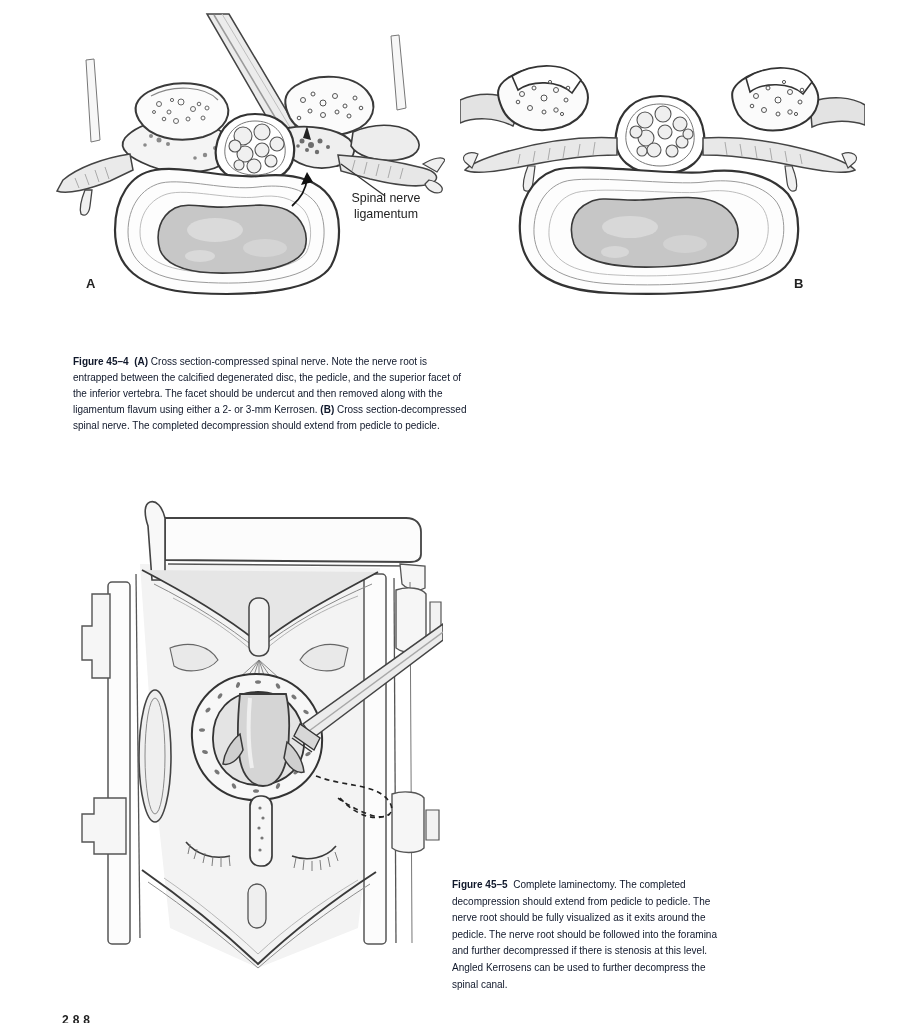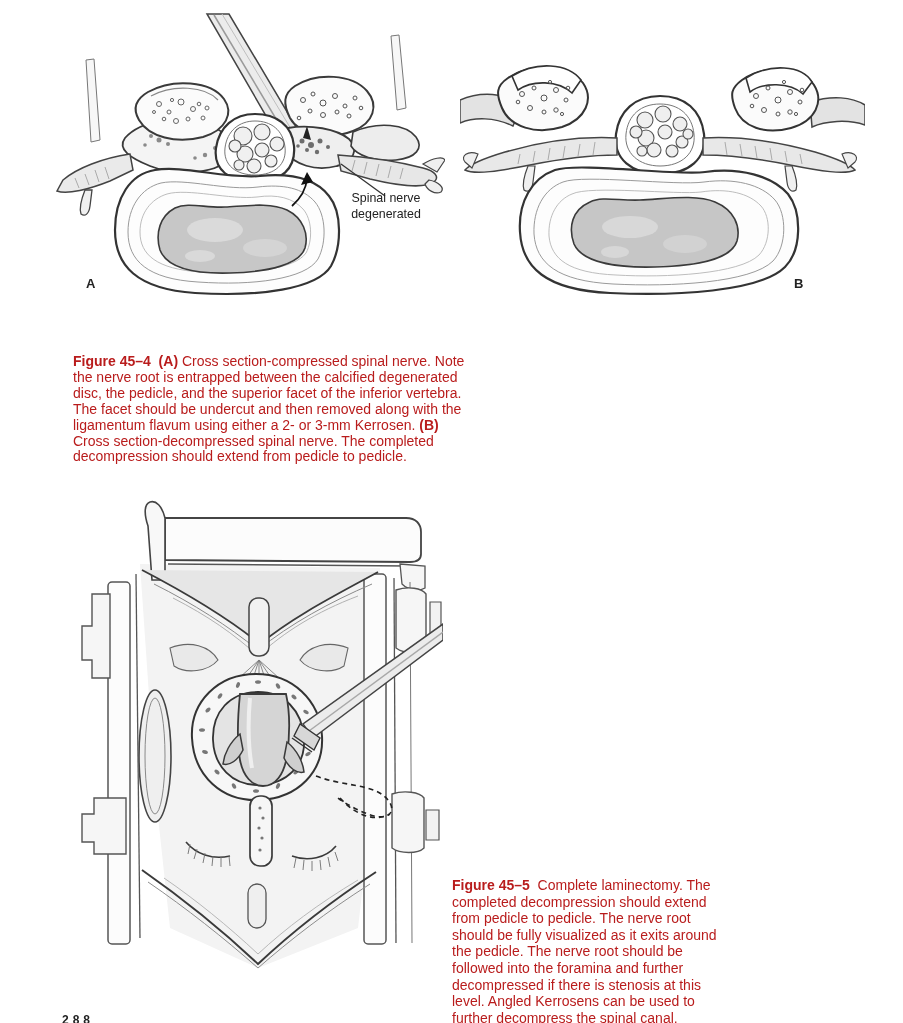--- a/index.html
+++ b/index.html
@@ -6,23 +6,23 @@
   .page{
     position:relative;
     width:903px;height:1023px;
     background:#ffffff;
     font-family:"Liberation Sans", sans-serif;
     color:#1b1b1b;
     overflow:hidden;
   }
   .abs{position:absolute;}
   .caption{
-    font-size:14px;
+    font-size:10px;
     line-height:15.9px;
-    color:#b91c1c;
+    color:#0f172a;
     text-align:left;
     margin-top:47px;
   }
   .caption b{font-weight:bold;}
   .panel-letter{
     font-size:13px;
     font-weight:bold;
     color:#222;
   }
   .annotation{
@@ -173,21 +173,21 @@
     <g>
       <path d="M 237,198 C 246,190 251,181 252,171" fill="none" stroke="#111" stroke-width="1.8"></path>
       <polygon points="252,164 246,177 258,174" fill="#111"></polygon>
     </g>
 
     <line x1="330" y1="188" x2="286" y2="156" stroke="#333" stroke-width="1.2"></line>
   </svg>
 
   <div class="abs annotation" style="left:347px;top:190px;width:78px;">
     <div>Spinal nerve</div>
-    <div>degenerated</div>
+    <div>ligamentum</div>
   </div>
 
   <div class="abs panel-letter" style="left:86px;top:276px;">A</div>
 
   <svg class="abs" style="left:460px;top:52px;" width="405" height="248" viewBox="0 0 405 248">
 
     <g>
       <path d="M 0,48 C 20,39 46,41 62,52 L 53,74 C 35,65 14,65 0,71 Z" fill="#e3e3e3" stroke="#444" stroke-width="1.5"></path>
       <path d="M 48,26 C 72,10 108,12 123,31 C 134,47 126,67 102,75 C 76,83 50,75 42,56 C 36,42 36,34 48,26 Z" fill="#fbfbfb" stroke="#333" stroke-width="2"></path>
       <path d="M 52,24 C 76,9 108,11 121,28 L 112,41 C 98,28 72,28 58,38 Z" fill="#ffffff" stroke="#333" stroke-width="1.6"></path>

